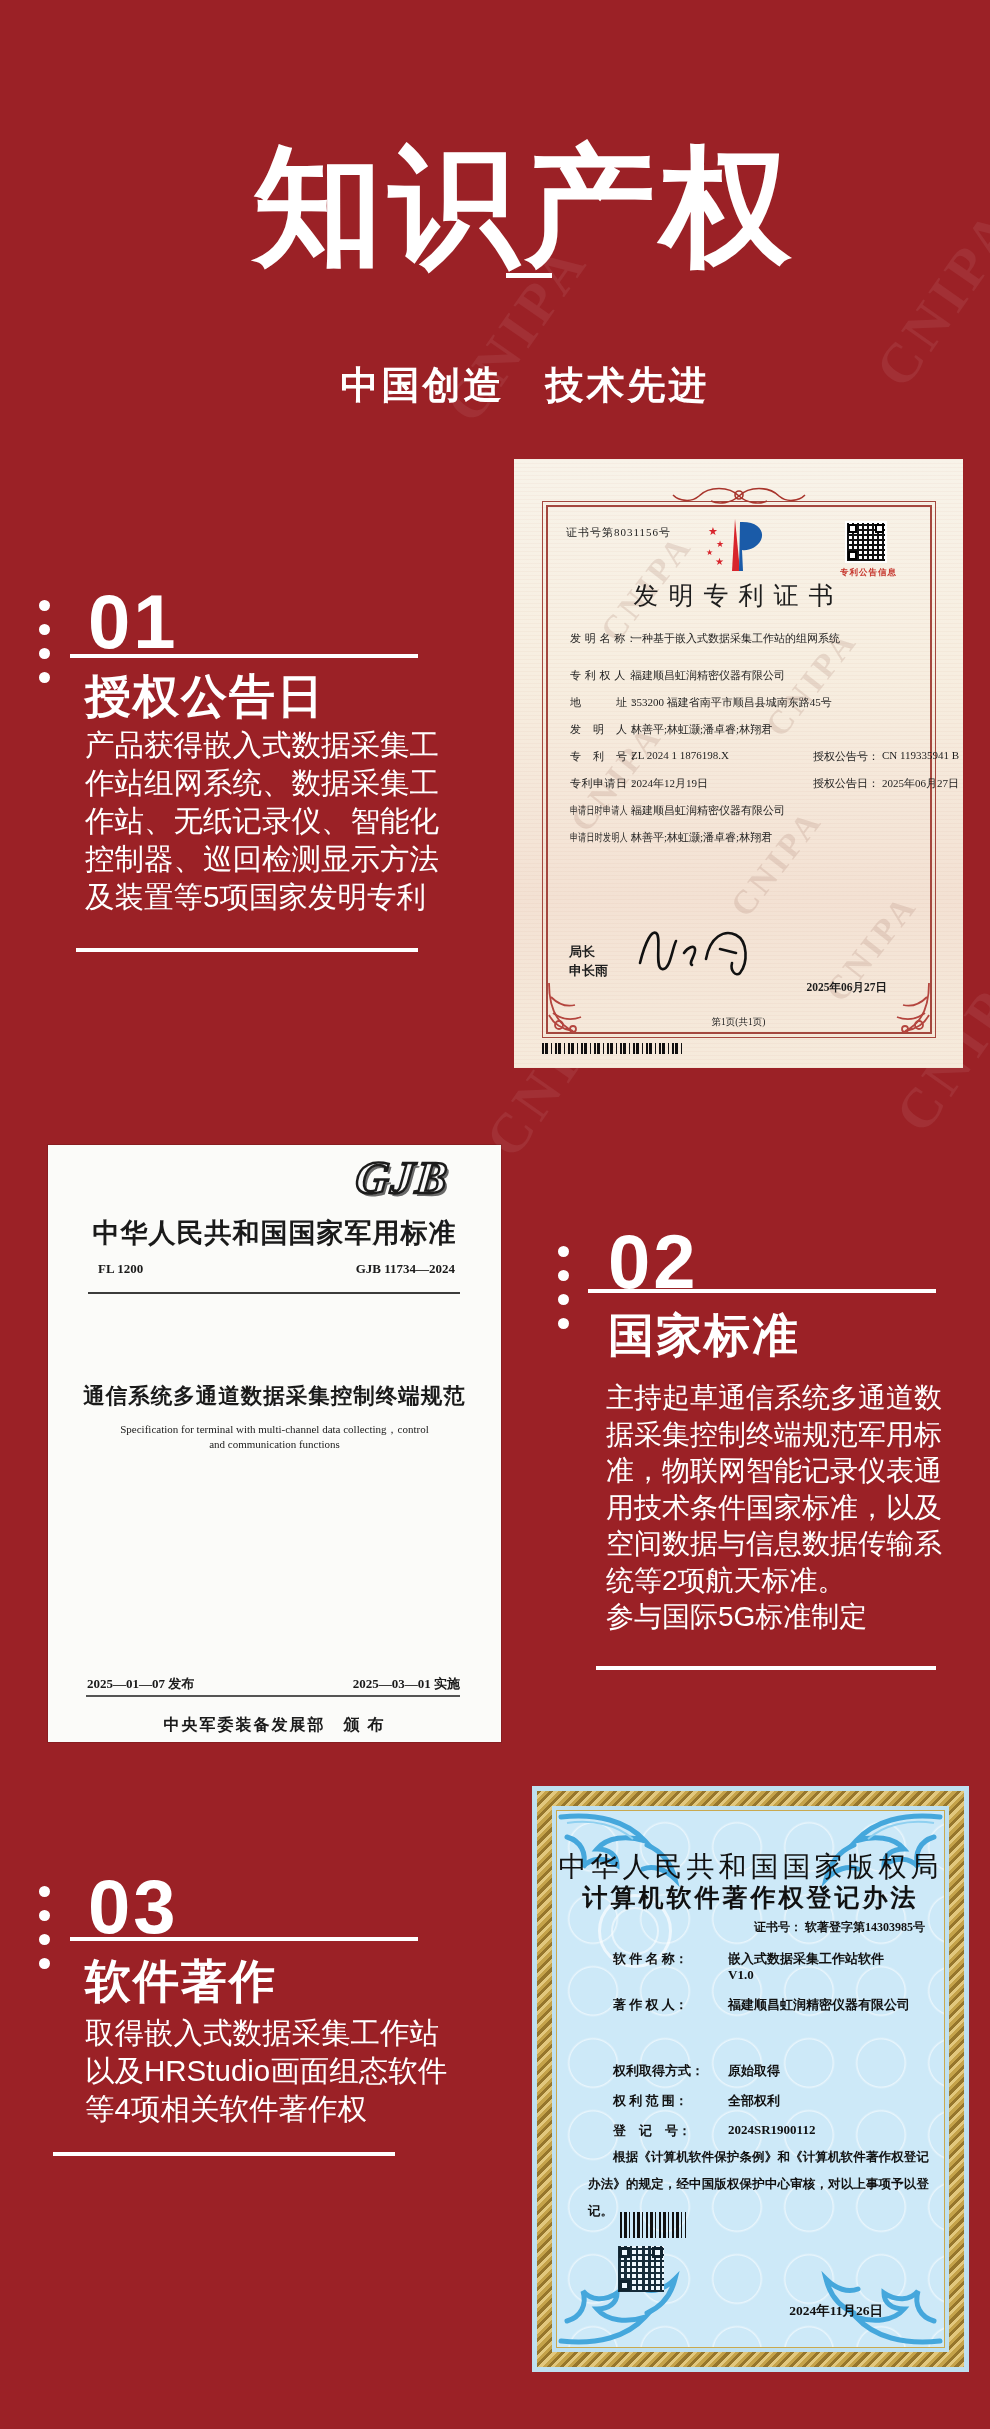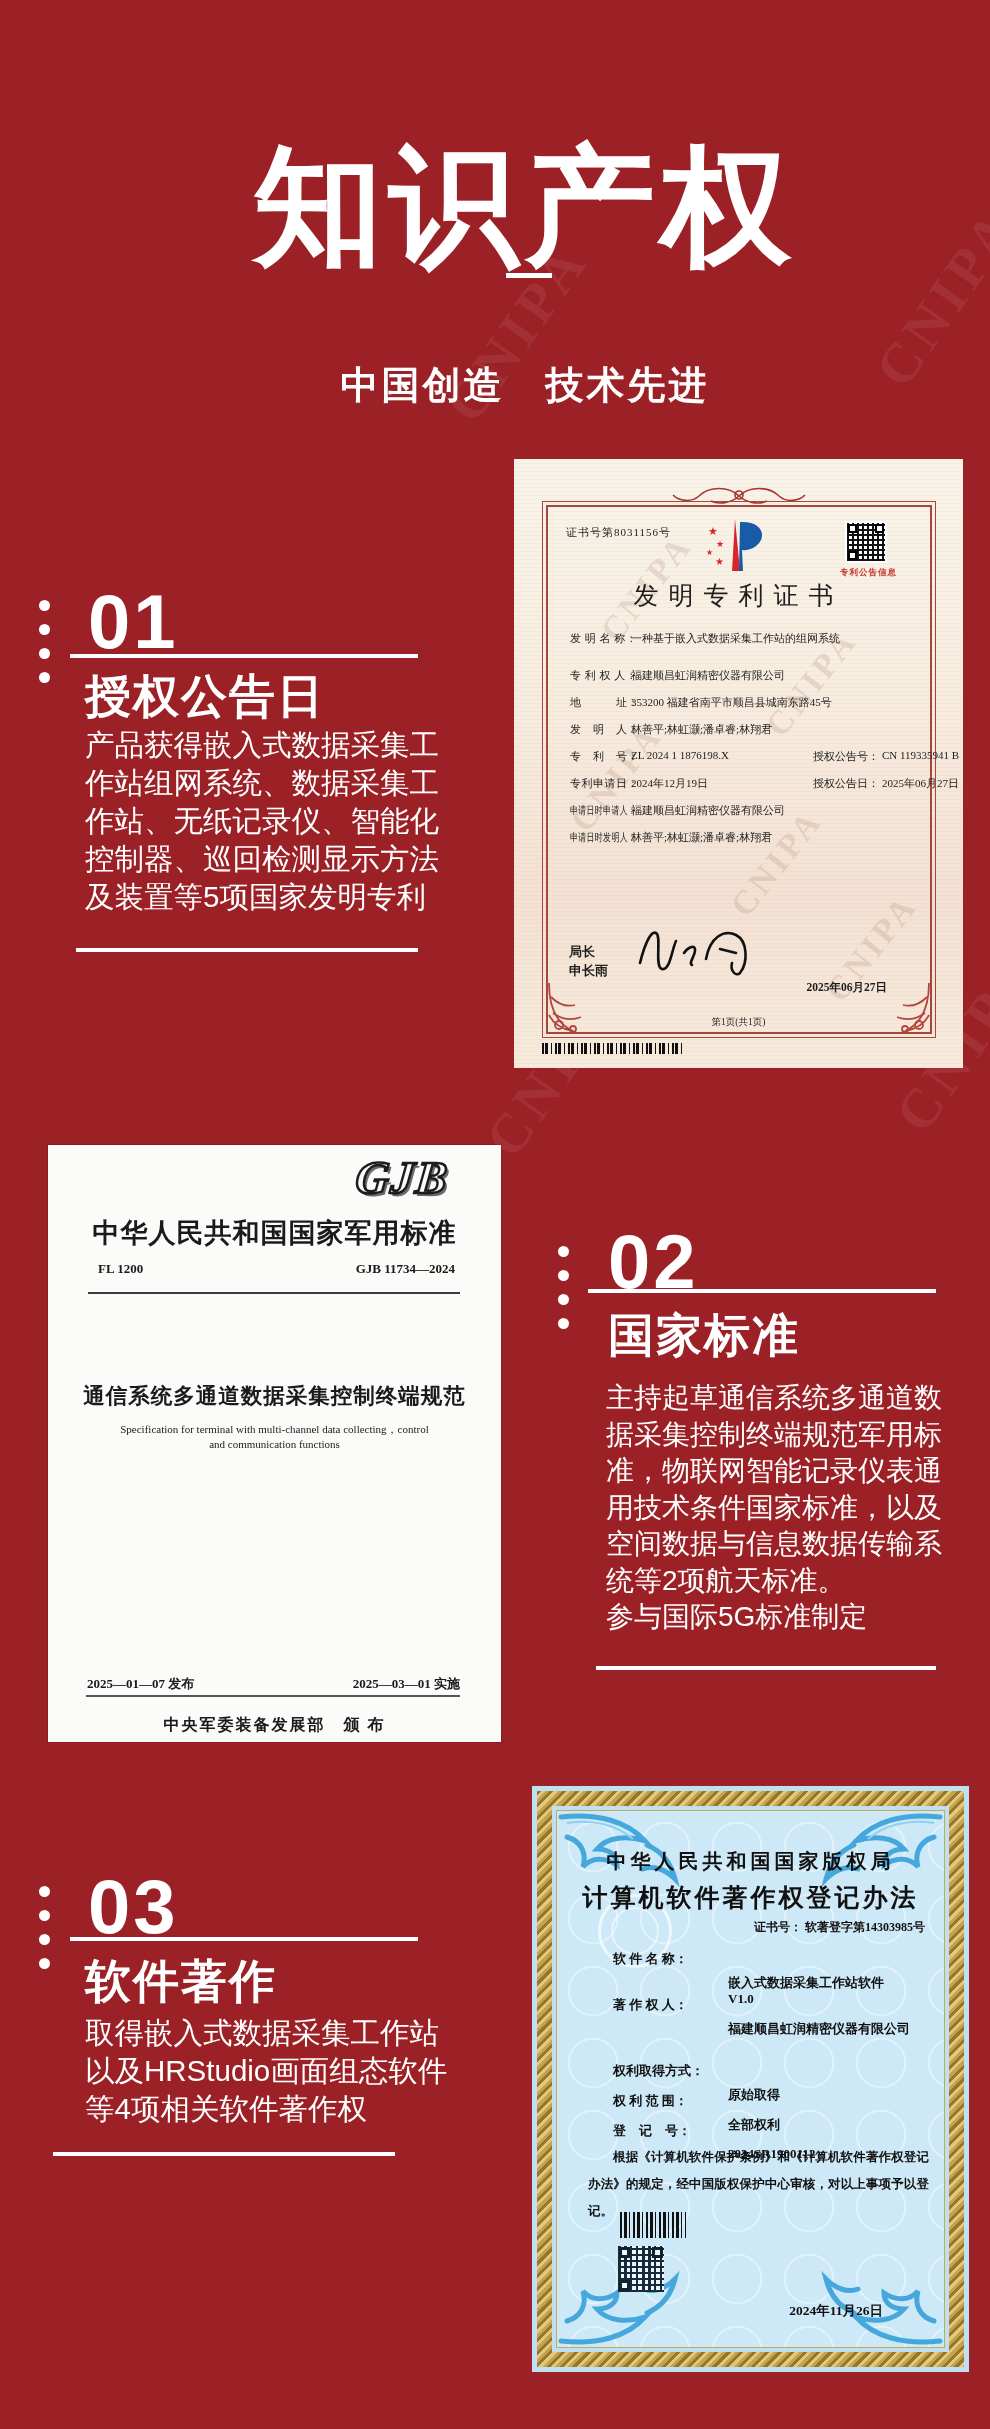--- a/index.html
+++ b/index.html
@@ -97,27 +97,27 @@
   .sc-gold { position:absolute; inset:5px; border:15px solid #C5A34A;
     border-image:repeating-linear-gradient(135deg,#96762C 0 3px,#E2C87E 3px 6px,#C5A34A 6px 9px) 15; }
   .sc-inner { position:absolute; inset:24px; border:1.5px solid #C9A94F; background:#CDE9F8;
     background-image:radial-gradient(circle at 36px 36px, transparent 23px, rgba(255,255,255,0.55) 24px, transparent 26px);
     background-size:72px 72px; }
   .sc-seal-ghost { position:absolute; left:66px; top:108px; width:74px; height:74px; border-radius:50%;
     border:3px solid rgba(255,255,255,0.65); }
   .sc-seal-ghost::after { content:""; position:absolute; inset:10px; border-radius:50%;
     border:2px solid rgba(255,255,255,0.55); }
   .sc-fl { position:absolute; }
-  .sc-authority { position:absolute; left:0; right:0; top:62px; text-align:center; font-size:20px;
-    font-weight:700; letter-spacing:4px; }
+  .sc-authority { position:absolute; left:0; right:0; top:62px; text-align:center; font-size:28px;
+    font-weight:400; letter-spacing:4px; }
   .sc-title { position:absolute; left:0; right:0; top:95px; text-align:center; font-size:25px;
     font-weight:700; letter-spacing:3px; }
   .sc-certno { position:absolute; right:44px; top:133px; font-size:12px; font-weight:700; }
   .sc-row { position:absolute; left:56px; right:36px; font-size:13px; font-weight:700;padding-left:25px; }
-  .sc-val { position:absolute; left:84px; white-space:nowrap;margin-top:24px; }
+  .sc-val { position:absolute; left:84px; white-space:nowrap; }
   .sc-note { position:absolute; left:56px; right:40px; top:358px; font-size:12.5px; font-weight:700;
     line-height:27px; text-indent:2em; text-align:justify; }
   .sc-barcode { position:absolute; left:88px; top:426px; width:66px; height:26px;
     background:repeating-linear-gradient(90deg,#111 0 2px,transparent 2px 4px,#111 4px 7px,transparent 7px 9px,#111 9px 10px,transparent 10px 13px); }
   .sc-qr { position:absolute; left:86px; top:460px; width:46px; height:46px; background:#eef7fd;
     background-image:
       repeating-linear-gradient(0deg,#162c3a 0 2.5px, transparent 2.5px 6px),
       repeating-linear-gradient(90deg,#162c3a 0 2.5px, transparent 2.5px 6px); }
   .sc-qr i { position:absolute; width:11px; height:11px; background:#eef7fd; border:3px solid #10222e; }
   .sc-qr i:nth-child(1){ left:1px; top:1px; } .sc-qr i:nth-child(2){ right:1px; top:1px; }

